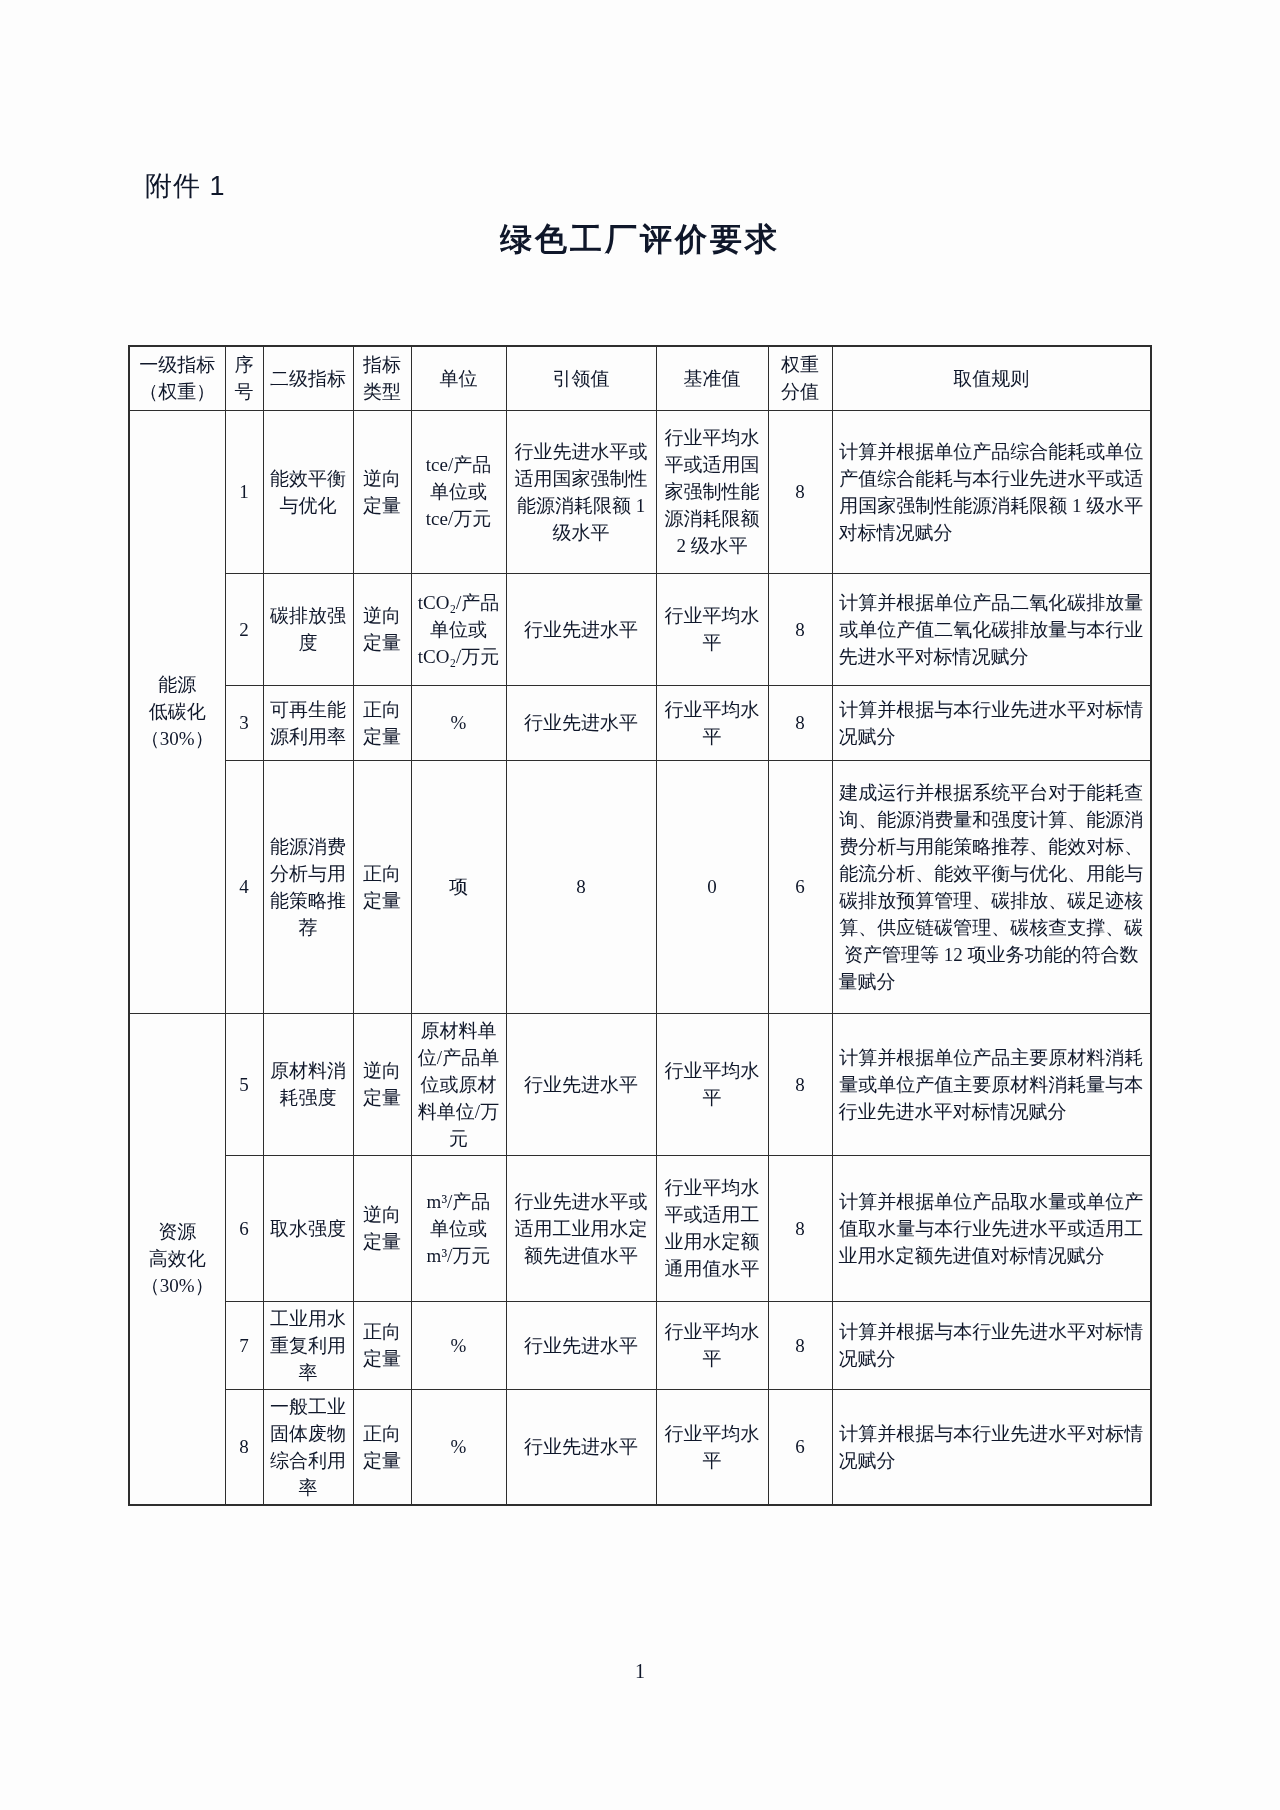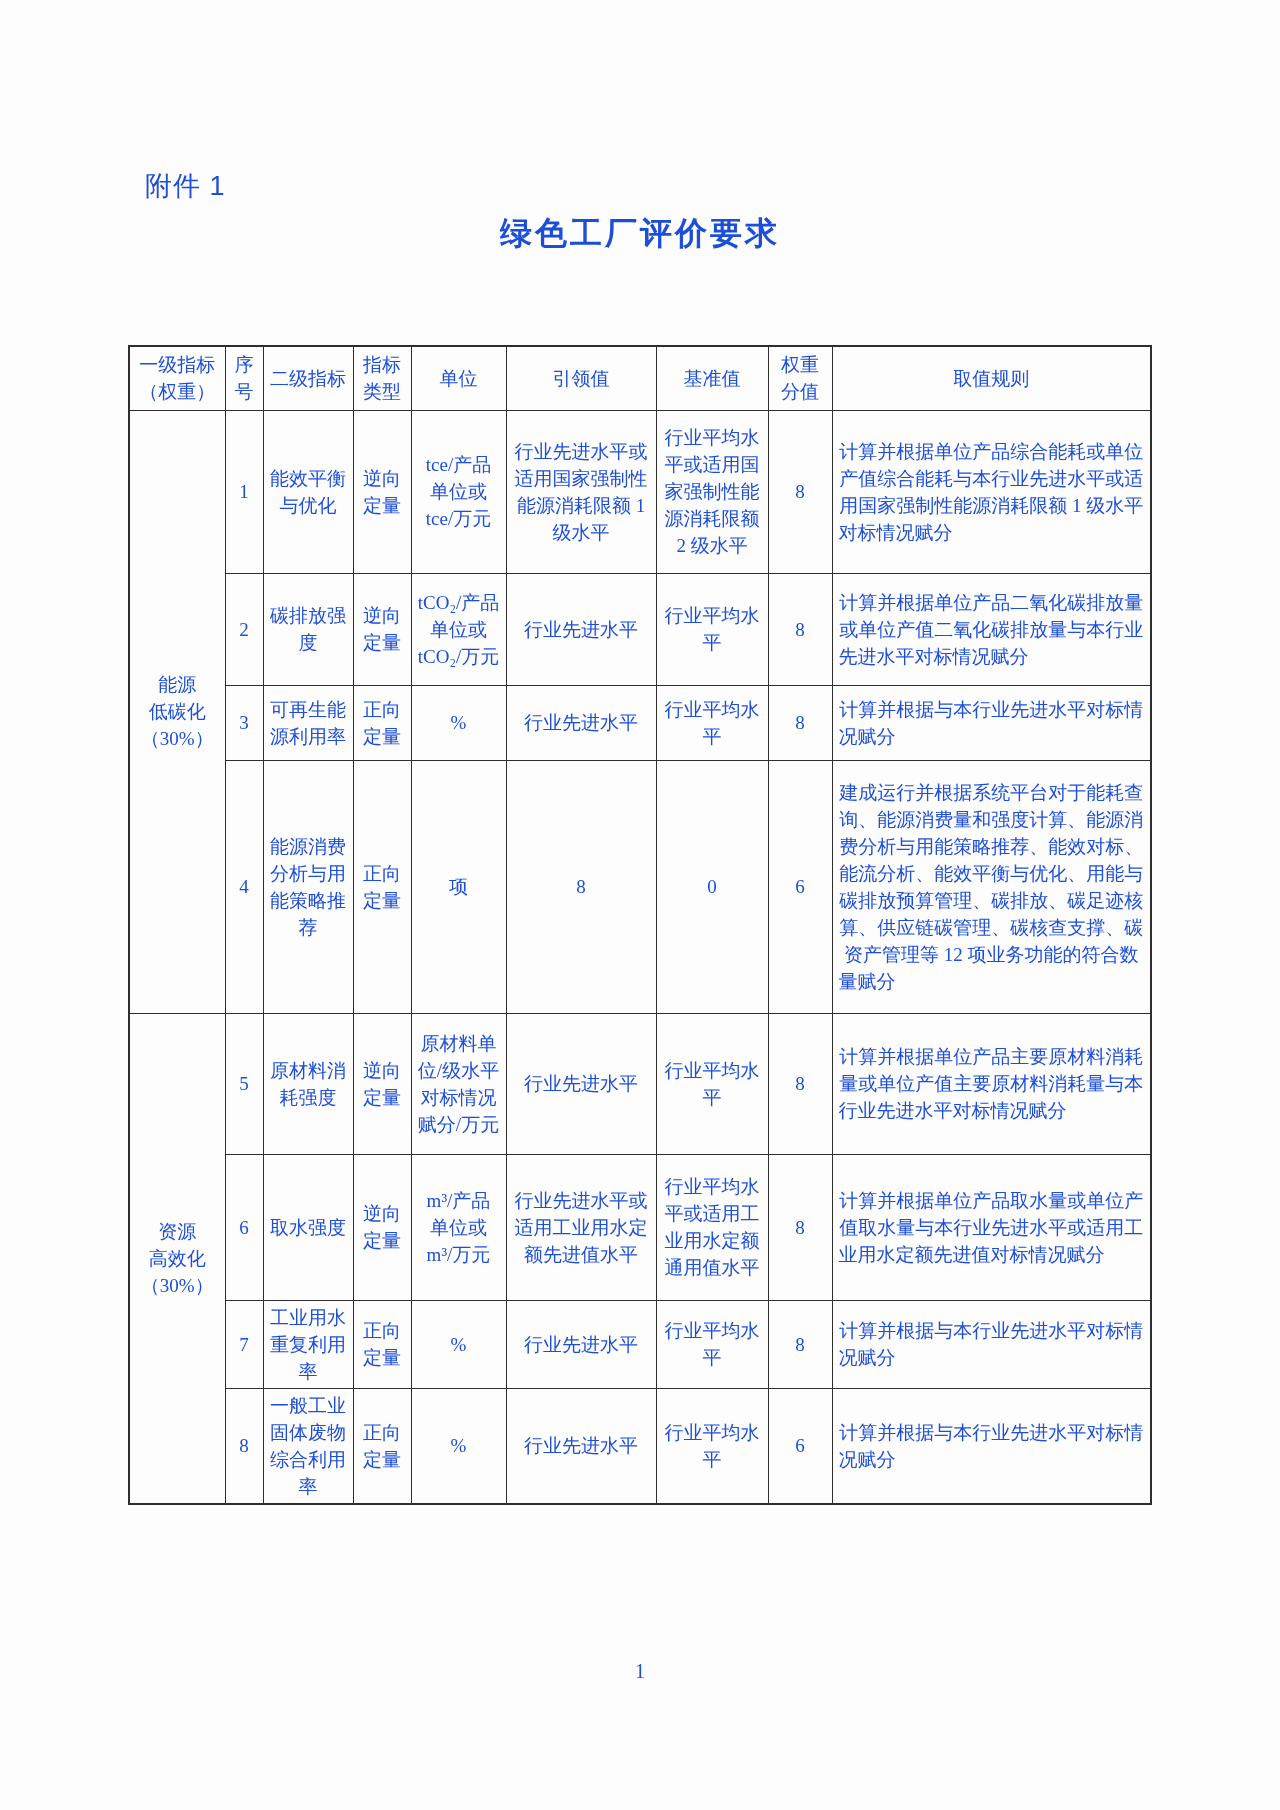--- a/index.html
+++ b/index.html
@@ -1,35 +1,35 @@
 <!DOCTYPE html>
 <html><head>
 <meta charset="utf-8">
 <style>
   html,body { margin:0; padding:0; background:#ffffff; }
   .page {
     position:relative;
     width:1280px;
     height:1810px;
     background:#fdfdfd;
-    color:#1d4ed8;
+    color:#0f172a;
     font-family:"Liberation Serif", serif;
     overflow:hidden;
   }
   .attachment {
     position:absolute;
     top:168px; left:145px;
     font-size:27px;
     font-family:"Liberation Sans", sans-serif;
     font-weight:500;
     letter-spacing:1px;
   }
   .doc-title {
     position:absolute;
-    top:212px; left:0;
+    top:218px; left:0;
     width:100%;
     text-align:center;
     font-size:32px;
     font-weight:700;
     letter-spacing:3px;
   }
   table.eval {
     position:absolute;
     top:345px; left:128px;
     width:1022px;
@@ -153,21 +153,21 @@
         <td>6</td>
         <td class="rule">建成运行并根据系统平台对于能耗查询、能源消费量和强度计算、能源消费分析与用能策略推荐、能效对标、能流分析、能效平衡与优化、用能与碳排放预算管理、碳排放、碳足迹核算、供应链碳管理、碳核查支撑、碳资产管理等 12 项业务功能的符合数量赋分</td>
       </tr>
       <tr>
         <td rowspan="4">资源
 高效化
 （30%）</td>
         <td>5</td>
         <td>原材料消耗强度</td>
         <td>逆向定量</td>
-        <td>原材料单位/级水平对标情况赋分/万元</td>
+        <td>原材料单位/产品单位或原材料单位/万元</td>
         <td>行业先进水平</td>
         <td>行业平均水平</td>
         <td>8</td>
         <td class="rule">计算并根据单位产品主要原材料消耗量或单位产值主要原材料消耗量与本行业先进水平对标情况赋分</td>
       </tr>
       <tr>
         <td>6</td>
         <td>取水强度</td>
         <td>逆向定量</td>
         <td>m³/产品单位或 m³/万元</td>

